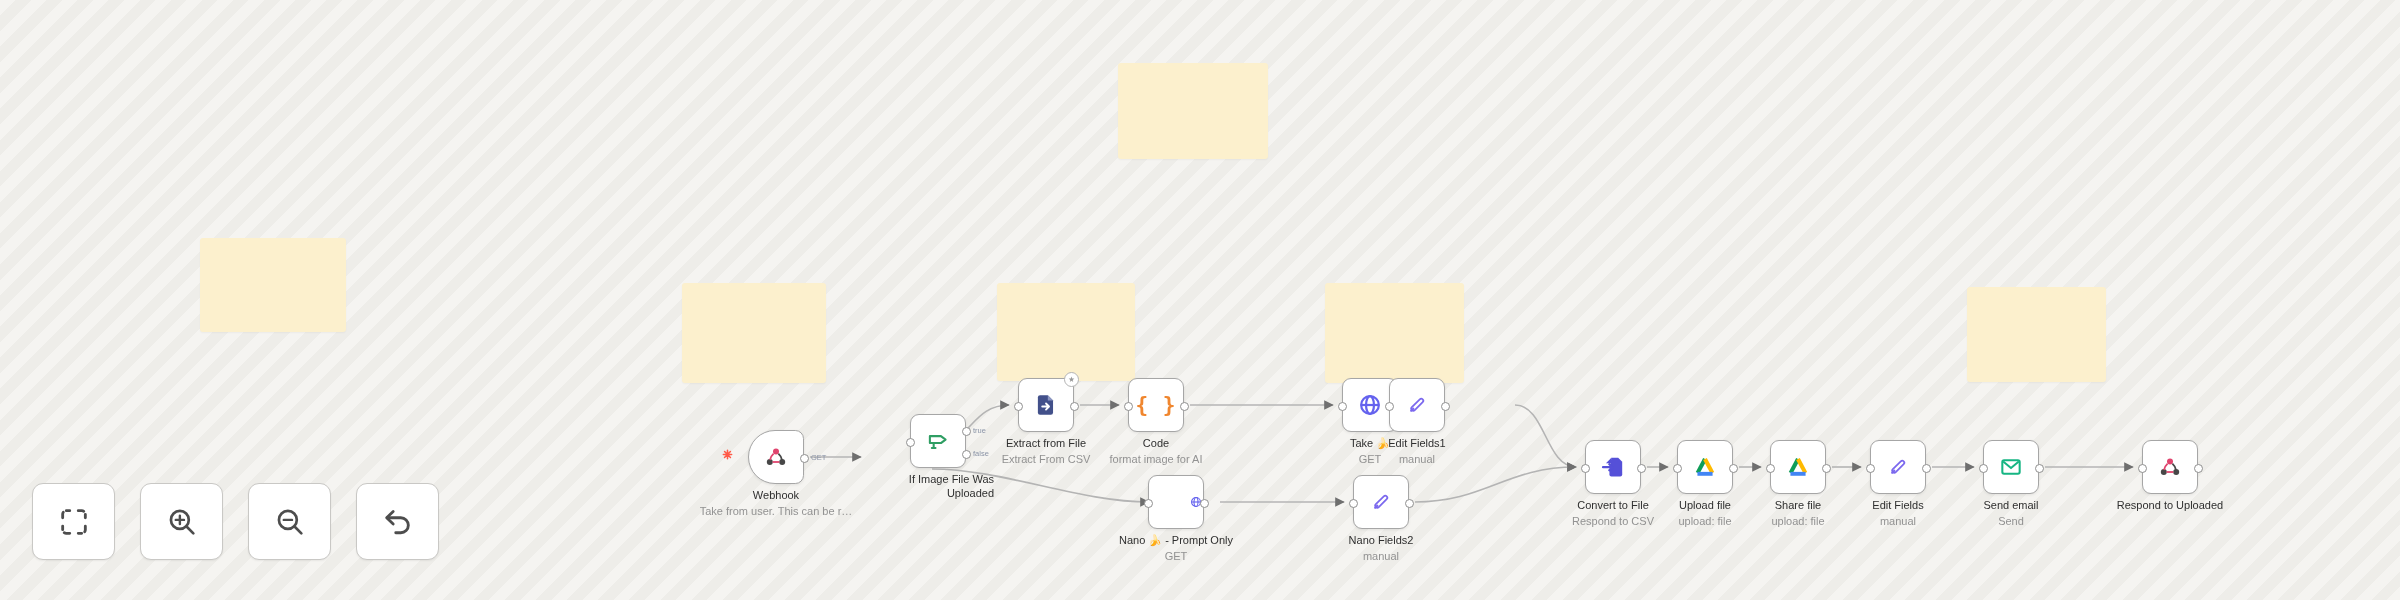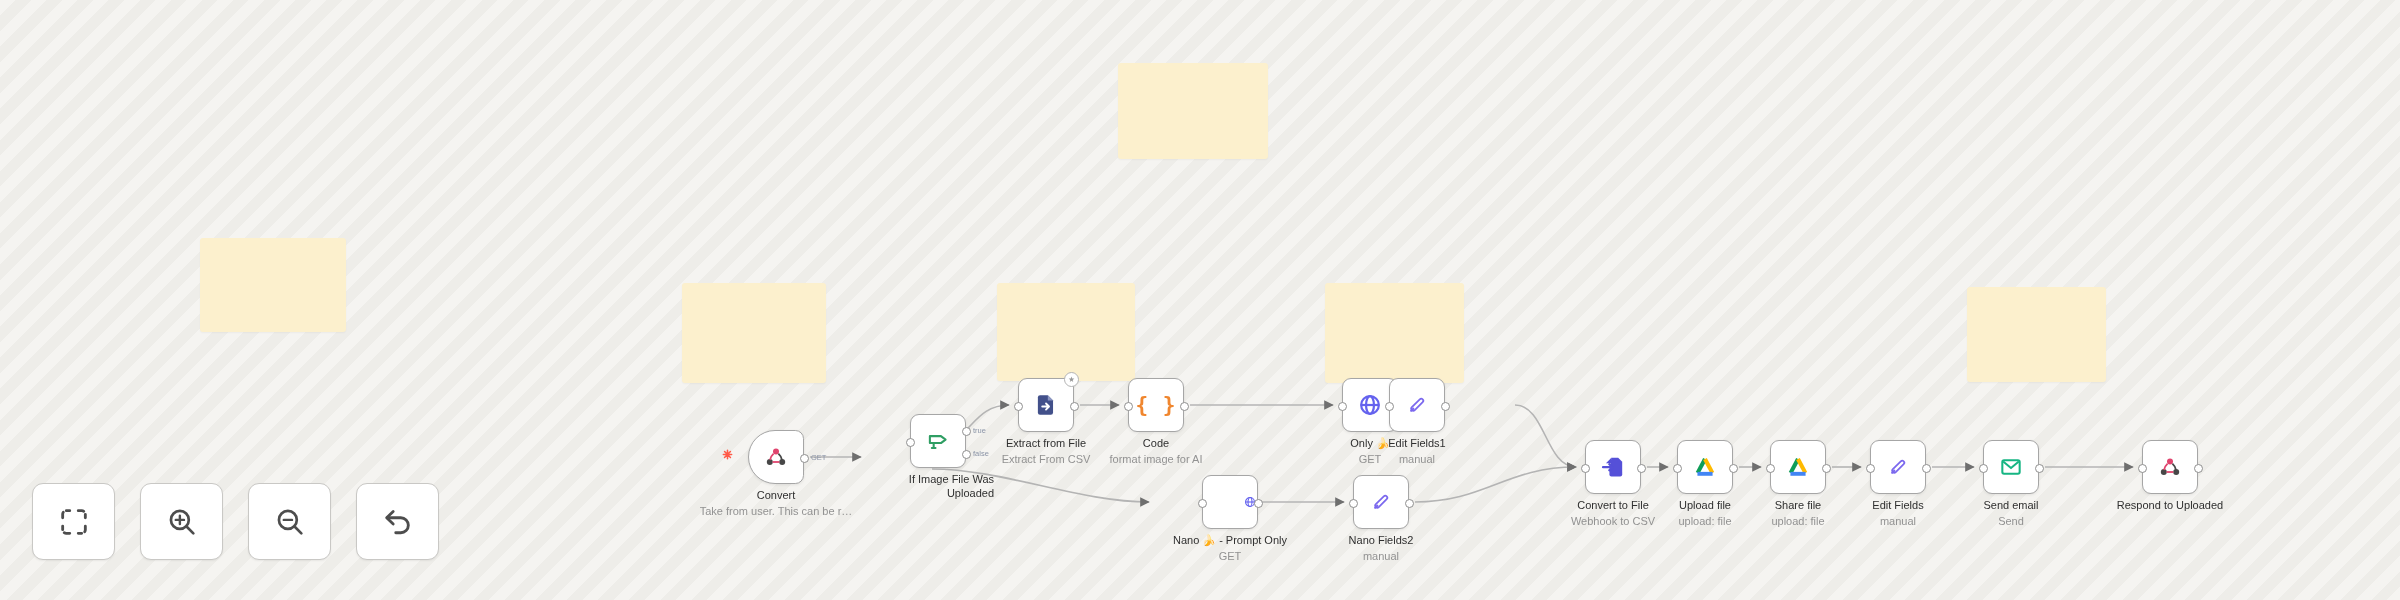--- a/index.html
+++ b/index.html
@@ -109,21 +109,21 @@
        <path d="M9.6 8.6C7.4 10.6 6.3 13 6 15" stroke="#e0446e" stroke-width="1.8"></path>
        <path d="M14.4 8.6C16.6 10.6 17.7 13 18 15" stroke="#474747" stroke-width="1.8"></path>
        <path d="M8.6 17h6.8" stroke="#e0446e" stroke-width="1.8"></path>
       </svg>
       <div class="port out" style="top: 22.5px;"></div>
       <div class="port-label" style="top: 21.5px;">GET</div>
       <div class="trigger-asterisk"><svg width="11" height="11" viewBox="0 0 24 24" fill="none">
           <path d="M12 3v18M3 12h18M5.6 5.6l12.8 12.8M18.4 5.6L5.6 18.4" stroke="#ff5a47" stroke-width="3.4" stroke-linecap="round"></path>
         </svg></div>
       <div class="node-label-wrap">
-        <div class="node-label">Convert</div>
+        <div class="node-label">Webhook</div>
         <div class="node-sub">Take from user. This can be r…</div>
       </div>
     </div>
     <div class="node" style="left: 870px; top: 414px; margin-left: 40px;">
       <svg width="26" height="26" viewBox="0 0 24 24" fill="none">
         <path d="M4.5 7.5h10.2L19 10.7l-4.3 3.2H4.5z" stroke="#2f9e63" stroke-width="1.9" stroke-linejoin="round"></path>
        <path d="M8 14.2v4.3M6.3 18.5h3.4" stroke="#2f9e63" stroke-width="1.9" stroke-linecap="round"></path>
       </svg>
       <div class="port in" style="top: 22.5px;"></div>
       <div class="port out" style="top: 11.5px;"></div>
@@ -163,38 +163,38 @@
     </div>
     <div class="node" style="left: 1342px; top: 378px;">
       <svg width="28" height="28" viewBox="0 0 24 24" fill="none">
         <circle cx="12" cy="12" r="7.6" stroke="#6462ee" stroke-width="1.9"></circle>
        <ellipse cx="12" cy="12" rx="3.4" ry="7.6" stroke="#6462ee" stroke-width="1.9"></ellipse>
        <path d="M4.4 12h15.2" stroke="#6462ee" stroke-width="1.9"></path>
       </svg>
       <div class="port in" style="top: 22.5px;"></div>
       <div class="port out" style="top: 22.5px;"></div>
       <div class="node-label-wrap">
-        <div class="node-label">Only 🍌</div>
+        <div class="node-label">Take 🍌</div>
         <div class="node-sub">GET</div>
       </div>
     </div>
     <div class="node" style="left: 1389px; top: 378px;">
       <svg width="26" height="26" viewBox="0 0 24 24" fill="none">
         <path d="M8.6 15.4L15.9 8.1" stroke="#7b68ee" stroke-width="5.4" stroke-linecap="round"></path>
        <path d="M8.6 15.4L15.9 8.1" stroke="#ffffff" stroke-width="2.2" stroke-linecap="round"></path>
        <path d="M6.6 17.4l2-2" stroke="#7b68ee" stroke-width="2" stroke-linecap="round"></path>
       </svg>
       <div class="port in" style="top: 22.5px;"></div>
       <div class="port out" style="top: 22.5px;"></div>
       <div class="node-label-wrap">
         <div class="node-label">Edit Fields1</div>
         <div class="node-sub">manual</div>
       </div>
     </div>
-    <div class="node" style="left: 1202px; top: 475px; padding-left: 40px;">
+    <div class="node" style="left: 1148px; top: 475px; padding-left: 40px;">
       <svg width="28" height="28" viewBox="0 0 24 24" fill="none">
         <circle cx="12" cy="12" r="7.6" stroke="#6462ee" stroke-width="1.9"></circle>
        <ellipse cx="12" cy="12" rx="3.4" ry="7.6" stroke="#6462ee" stroke-width="1.9"></ellipse>
        <path d="M4.4 12h15.2" stroke="#6462ee" stroke-width="1.9"></path>
       </svg>
       <div class="port in" style="top: 22.5px;"></div>
       <div class="port out" style="top: 22.5px;"></div>
       <div class="node-label-wrap">
         <div class="node-label">Nano 🍌 - Prompt Only</div>
         <div class="node-sub">GET</div>
@@ -216,21 +216,21 @@
     <div class="node" style="left: 1585px; top: 440px; justify-content: center;">
       <svg width="26" height="26" viewBox="0 0 24 24" fill="none">
         <path d="M10.5 3.5h6.3l3.7 3.7V19a1.8 1.8 0 0 1-1.8 1.8h-8.2a1.8 1.8 0 0 1-1.8-1.8v-3" fill="#5550d8"></path>
        <path d="M10.5 3.5v5h-5" fill="#5550d8"></path>
        <path d="M2.8 12.2h8.4M8.6 9.4l2.9 2.8-2.9 2.8" stroke="#5550d8" stroke-width="2.1" stroke-linecap="round" stroke-linejoin="round"></path>
       </svg>
       <div class="port in" style="top: 22.5px;"></div>
       <div class="port out" style="top: 22.5px;"></div>
       <div class="node-label-wrap">
         <div class="node-label">Convert to File</div>
-        <div class="node-sub">Webhook to CSV</div>
+        <div class="node-sub">Respond to CSV</div>
       </div>
     </div>
     <div class="node" style="left: 1677px; top: 440px;">
       <svg width="26" height="26" viewBox="0 0 24 24" fill="none">
         <path d="M12 4.6L5.2 17.4" stroke="#0f9d58" stroke-width="3.8"></path>
        <path d="M12 4.6l6.8 12.8" stroke="#ffba00" stroke-width="3.8"></path>
        <path d="M5 18.3h14" stroke="#4285f4" stroke-width="3.6"></path>
       </svg>
       <div class="port in" style="top: 22.5px;"></div>
       <div class="port out" style="top: 22.5px;"></div>

